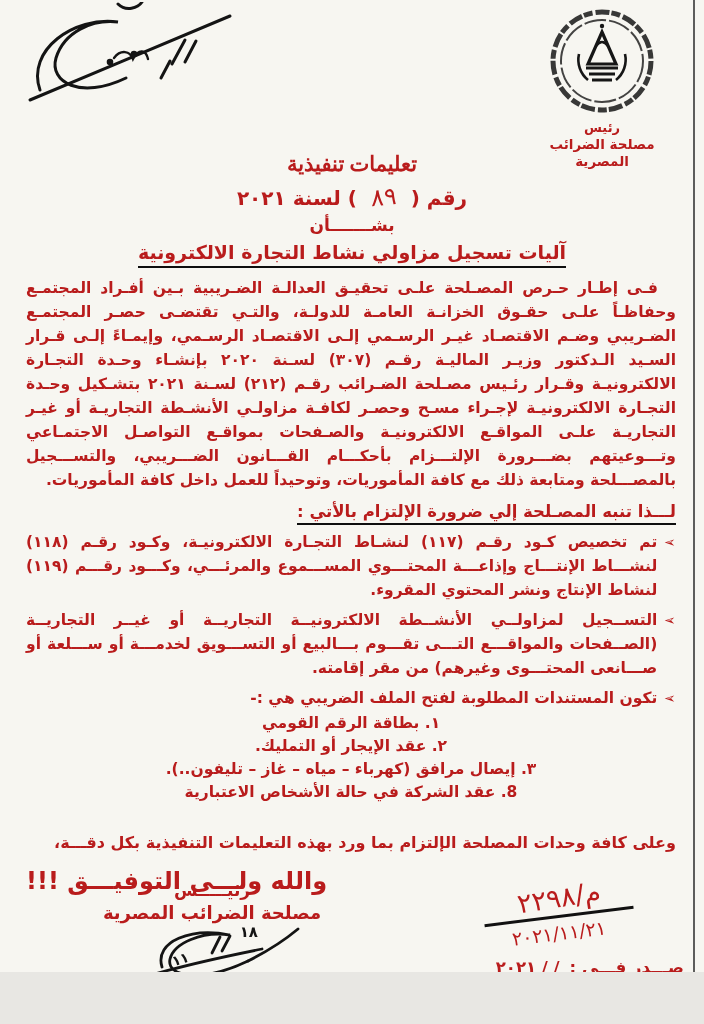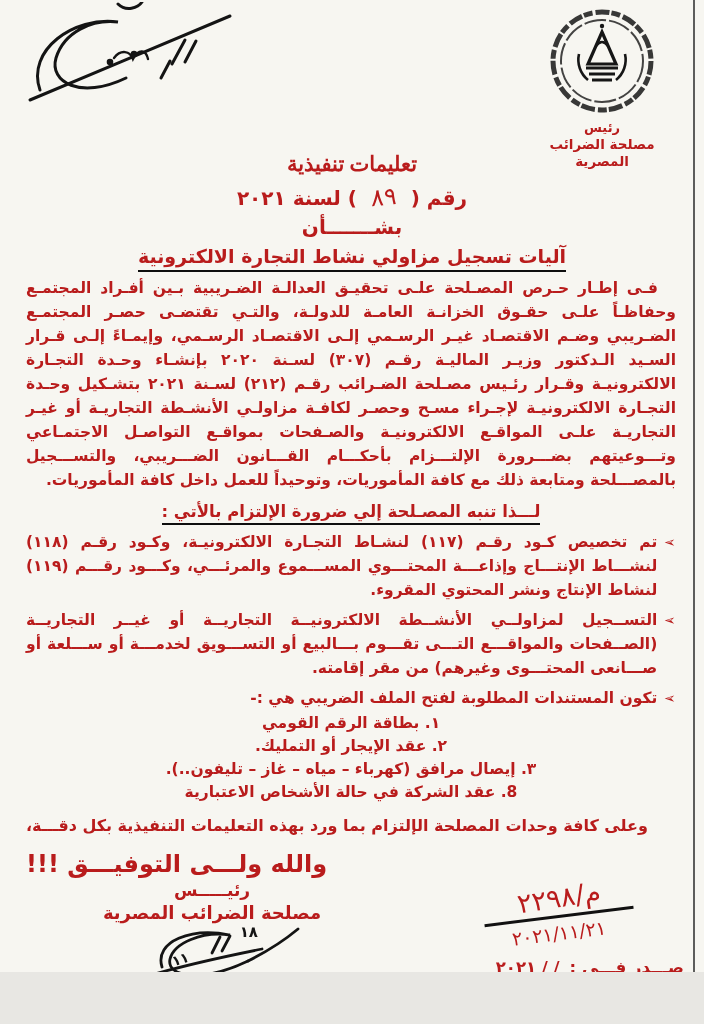--- a/index.html
+++ b/index.html
@@ -14,34 +14,34 @@
   .stamp{position:absolute;top:6px;right:38px;width:128px;text-align:center;}
   .stamp svg{display:block;margin:0 auto;}
   .stamp-caption{font-weight:700;line-height:1.25;margin-top:4px;}
   .stamp-caption .t1{font-size:13px;}
   .stamp-caption .t2{font-size:13.5px;}
   
   .title-block{position:absolute;top:152px;left:0;width:100%;text-align:center;font-weight:700;}
   .t-line1{font-size:21px;letter-spacing:.5px;font-family:Liberation Serif, serif;}
   .t-line2{font-size:20px;margin-top:6px;}
   .hand-num{display:inline-block;transform:rotate(-5deg) skewX(-4deg);font-size:24px;padding:0 14px;font-weight:400;}
-  .t-line3{font-size:20px;margin-top:4px;}
+  .t-line3{font-size:17px;margin-top:4px;}
   .t-line4{display:inline-block;font-size:19px;margin-top:6px;border-bottom:2.5px solid #0e0e0e;padding-bottom:3px;}
   
   .content{position:absolute;top:276px;right:28px;left:26px;font-weight:700;font-size:15.5px;line-height:24px;}
   .intro{text-align:justify;text-align-last:right;text-indent:18px;}
-  .notice-heading{margin-top:8px;text-align:center;}
+  .notice-heading{margin-top:8px;}
   .notice-heading span{border-bottom:2.5px solid #0e0e0e;padding-bottom:2px;font-size:16.5px;}
   .bullet-row{display:flex;gap:7px;margin-top:6px;align-items:flex-start;}
   .arrow{display:inline-block;transform:scaleX(-1);font-size:14px;line-height:24px;flex:0 0 auto;}
   .bullet-text{text-align:justify;text-align-last:right;flex:1;}
   .doc-items{text-align:center;margin-top:2px;}
   .doc-items div{line-height:23px;}
   .note{text-align:center;margin-top:8px;line-height:23px;}
-  .directive{text-align:left;margin-top:10px;font-size:16px;letter-spacing:.2px;}
+  .directive{text-align:right;margin-top:27px;font-size:16px;letter-spacing:.2px;}
   .closing{text-align:left;margin-top:14px;font-size:24px;}
   
   .foot-left{position:absolute;top:880px;left:62px;width:300px;text-align:center;font-weight:700;}
   .fl-title{font-size:17px;}
   .fl-org{font-size:18px;margin-top:2px;}
   .fl-sig{position:relative;height:74px;margin-top:-4px;margin-left:48px;}
   .fl-name{font-size:17px;margin-top:-6px;}
   .foot-right{position:absolute;top:882px;right:20px;width:250px;direction:rtl;}
   .ref-num{transform:rotate(-9deg);font-size:27px;font-weight:400;text-align:center;letter-spacing:1px;}
   .ref-rule{width:150px;height:2.5px;background:#111;margin:2px auto 4px;transform:rotate(-7deg);}

